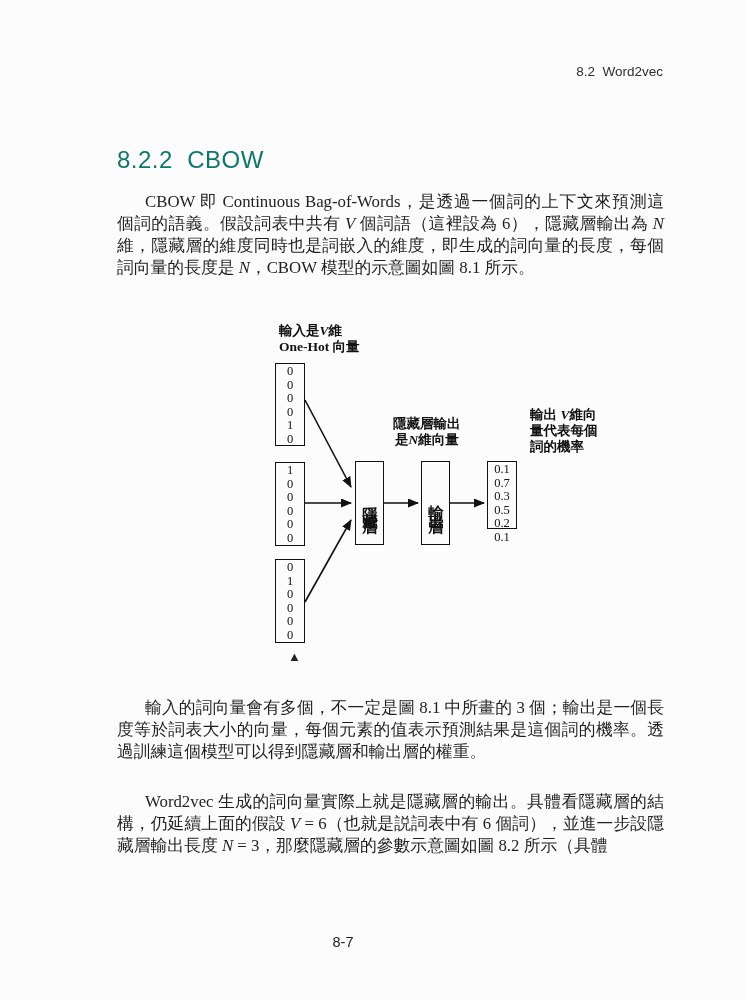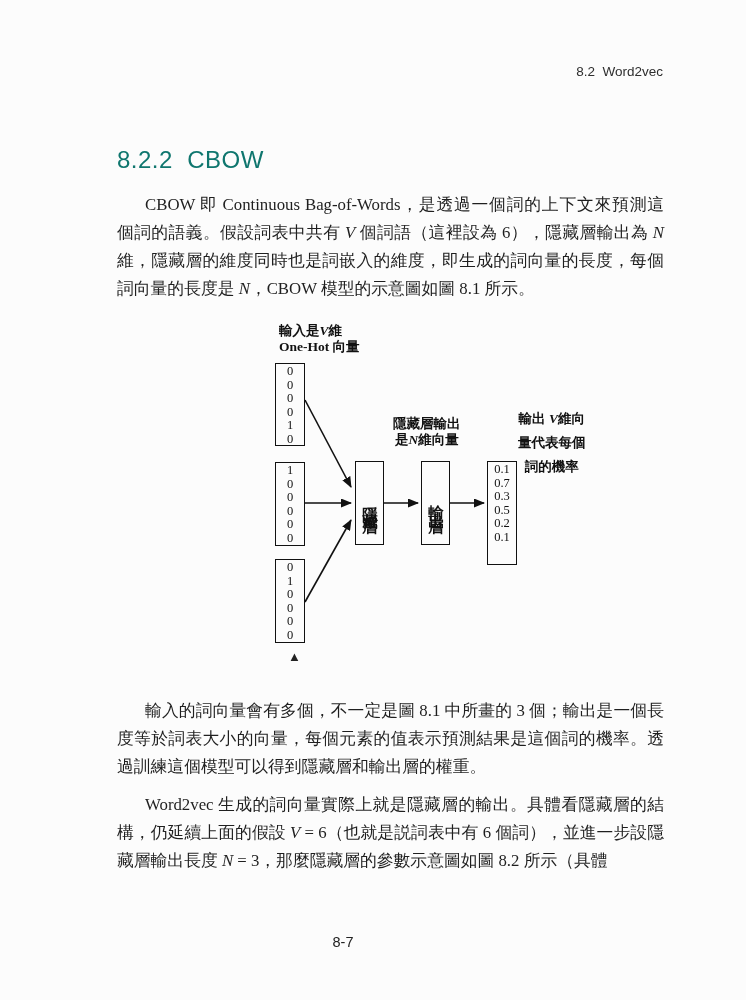--- a/index.html
+++ b/index.html
@@ -11,43 +11,43 @@
     position:absolute;top:64px;left:0;right:83px;text-align:right;
     font-family:"Liberation Sans","DejaVu Sans",sans-serif;font-size:13.5px;color:#2e2e2e;white-space:pre;
   }
   .section-heading{
     position:absolute;left:117px;top:146px;margin:0;
     font-family:"Liberation Sans","DejaVu Sans",sans-serif;
     font-size:24px;font-weight:normal;color:#0f766e;white-space:pre;letter-spacing:.5px;
   }
   .body-par{
     position:absolute;left:117px;width:547px;margin:0;
-    font-size:16.8px;line-height:28px;text-align:justify;text-indent:28px;color:#1f1f1f;
+    font-size:16.8px;line-height:22px;text-align:justify;text-indent:28px;color:#1f1f1f;
   }
   .p1{top:191px;} .p2{top:697px;} .p3{top:791px;}
   .it{font-style:italic;}
 
   .figure{position:absolute;left:0;top:322px;width:746px;height:368px;}
   .fig-label{
     position:absolute;font-weight:bold;font-size:13.5px;line-height:16px;
     white-space:pre-line;color:#111;margin-left:36px;
   }
   .lbl-input{left:243px;top:1px;}
   .lbl-hidden{left:357px;top:94px;text-align:center;}
-  .lbl-output{left:482px;top:85px;line-height:24px;text-align:center;}
+  .lbl-output{left:494px;top:85px;line-height:16px;}
 
   .vec-box{
     position:absolute;width:30px;box-sizing:border-box;border:1.7px solid #111;
     background:#fcfcfc;text-align:center;font-size:12.5px;line-height:13.5px;
     white-space:pre-line;padding-top:1px;color:#111;
   }
   .vec1{left:275px;top:41px;height:83px;}
   .vec2{left:275px;top:140px;height:84px;}
   .vec3{left:275px;top:237px;height:84px;}
-  .outvec{left:487px;top:139px;height:104px;}
+  .outvec{left:487px;top:139px;height:68px;}
 
   .layer-box{
     position:absolute;top:139px;width:29px;height:84px;box-sizing:border-box;
     border:1.7px solid #111;background:#fcfcfc;display:flex;align-items:center;justify-content:center;
   }
   .hidden-box{left:355px;} .output-box{left:421px;}
   .vtext{
     writing-mode:vertical-rl;text-orientation:upright;
     font-weight:bold;font-size:15.5px;letter-spacing:7px;color:#111;
   }

